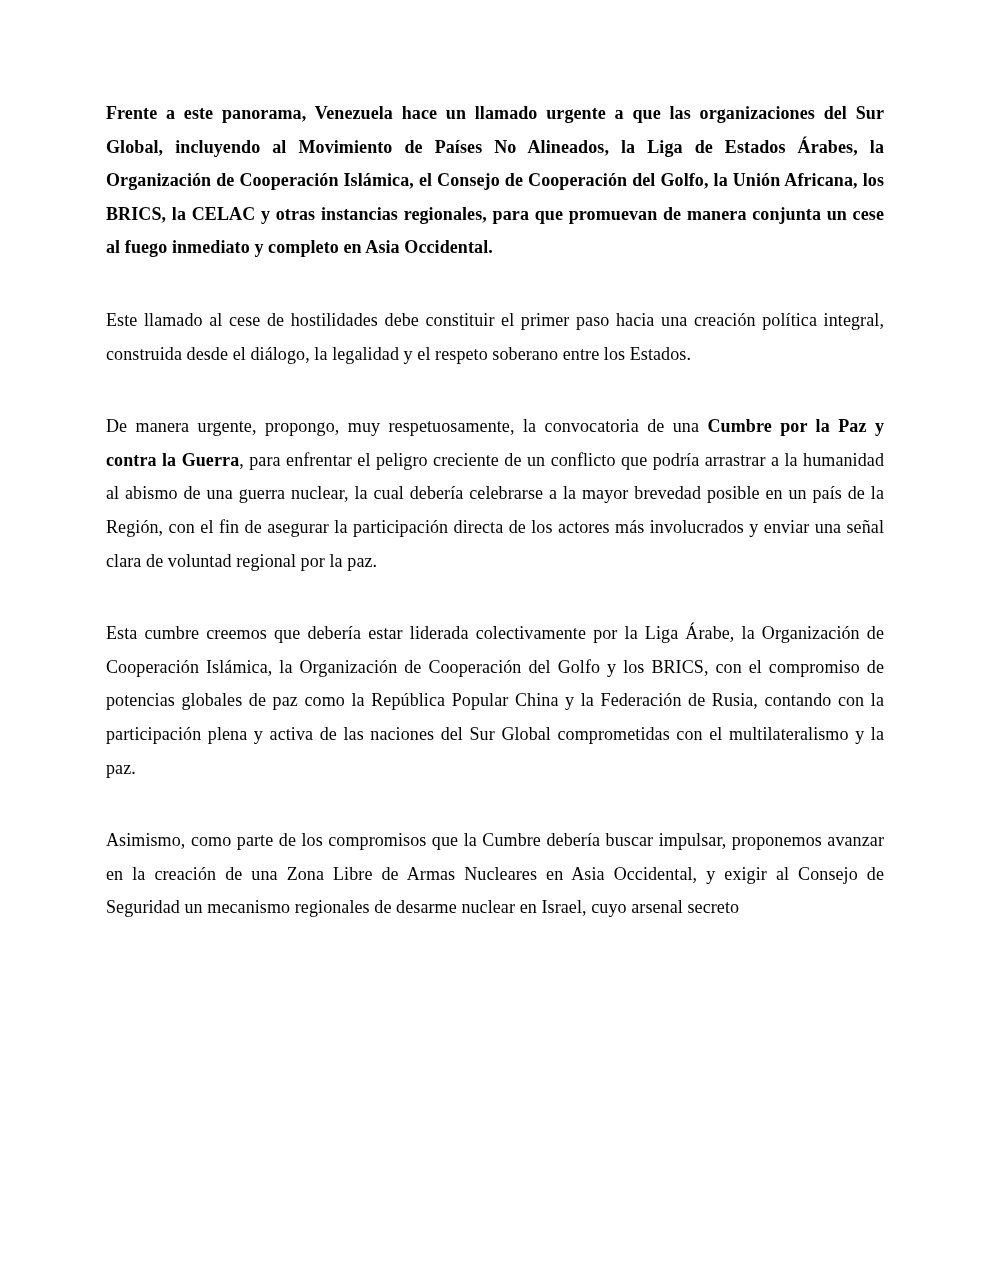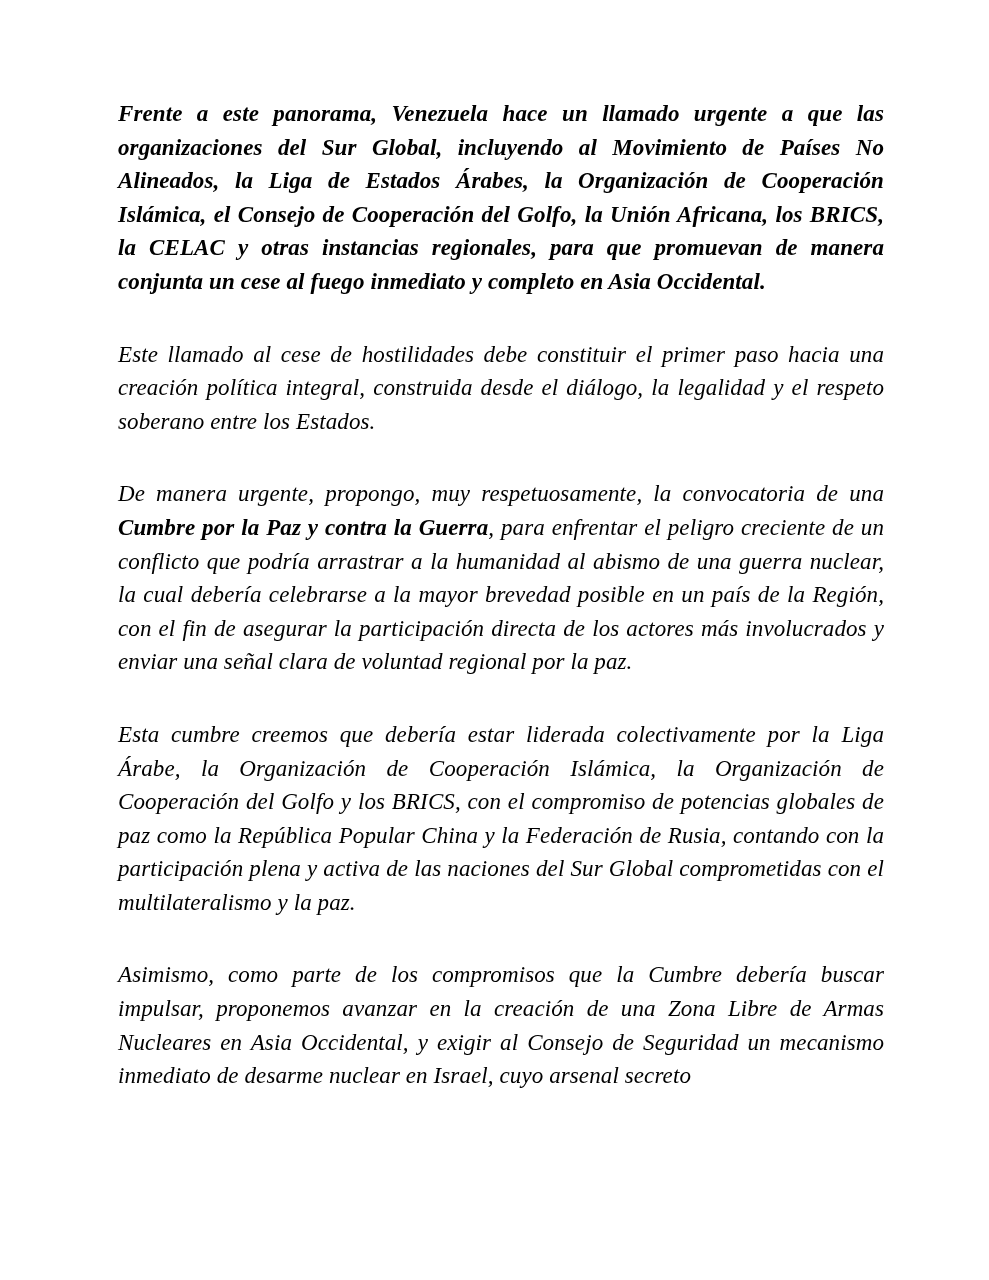--- a/index.html
+++ b/index.html
@@ -15,37 +15,36 @@
     font-family: "Liberation Serif", "DejaVu Serif", serif;
   }
   .page {
     position: absolute;
     left: 106px;
     top: 97px;
     width: 778px;
     color: #000000;
   }
   .para {
-    margin: 0 0 39px 12px;
-    font-style: italic;
-    font-size: 23px;
+    margin: 0 0 39px 0;
+    font-size: 18px;
     line-height: 33.6px;
     text-align: justify;
     letter-spacing: 0.1px;
   }
   .para.bold, .bold {
     font-weight: bold;
   }
 </style>
 </head>
 <body>
 
 <div class="page">
   <p class="para bold">Frente a este panorama, Venezuela hace un llamado urgente a que las organizaciones del Sur Global, incluyendo al Movimiento de Países No Alineados, la Liga de Estados Árabes, la Organización de Cooperación Islámica, el Consejo de Cooperación del Golfo, la Unión Africana, los BRICS, la CELAC y otras instancias regionales, para que promuevan de manera conjunta un cese al fuego inmediato y completo en Asia Occidental.</p>
 
   <p class="para">Este llamado al cese de hostilidades debe constituir el primer paso hacia una creación política integral, construida desde el diálogo, la legalidad y el respeto soberano entre los Estados.</p>
 
   <p class="para"><span>De manera urgente, propongo, muy respetuosamente, la convocatoria de una </span><span class="bold">Cumbre por la Paz y contra la Guerra</span><span>, para enfrentar el peligro creciente de un conflicto que podría arrastrar a la humanidad al abismo de una guerra nuclear, la cual debería celebrarse a la mayor brevedad posible en un país de la Región, con el fin de asegurar la participación directa de los actores más involucrados y enviar una señal clara de voluntad regional por la paz.</span></p>
 
   <p class="para">Esta cumbre creemos que debería estar liderada colectivamente por la Liga Árabe, la Organización de Cooperación Islámica, la Organización de Cooperación del Golfo y los BRICS, con el compromiso de potencias globales de paz como la República Popular China y la Federación de Rusia, contando con la participación plena y activa de las naciones del Sur Global comprometidas con el multilateralismo y la paz.</p>
 
-  <p class="para">Asimismo, como parte de los compromisos que la Cumbre debería buscar impulsar, proponemos avanzar en la creación de una Zona Libre de Armas Nucleares en Asia Occidental, y exigir al Consejo de Seguridad un mecanismo inmediato de desarme nuclear en Israel, cuyo arsenal secreto</p>
+  <p class="para">Asimismo, como parte de los compromisos que la Cumbre debería buscar impulsar, proponemos avanzar en la creación de una Zona Libre de Armas Nucleares en Asia Occidental, y exigir al Consejo de Seguridad un mecanismo regionales de desarme nuclear en Israel, cuyo arsenal secreto</p>
 </div>
 
 </body></html>

